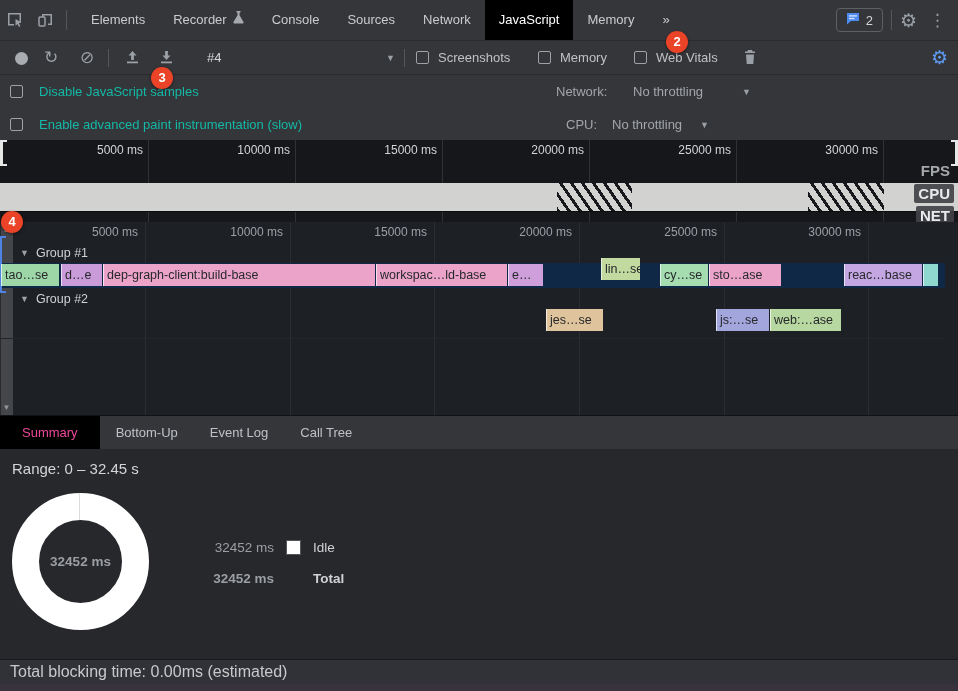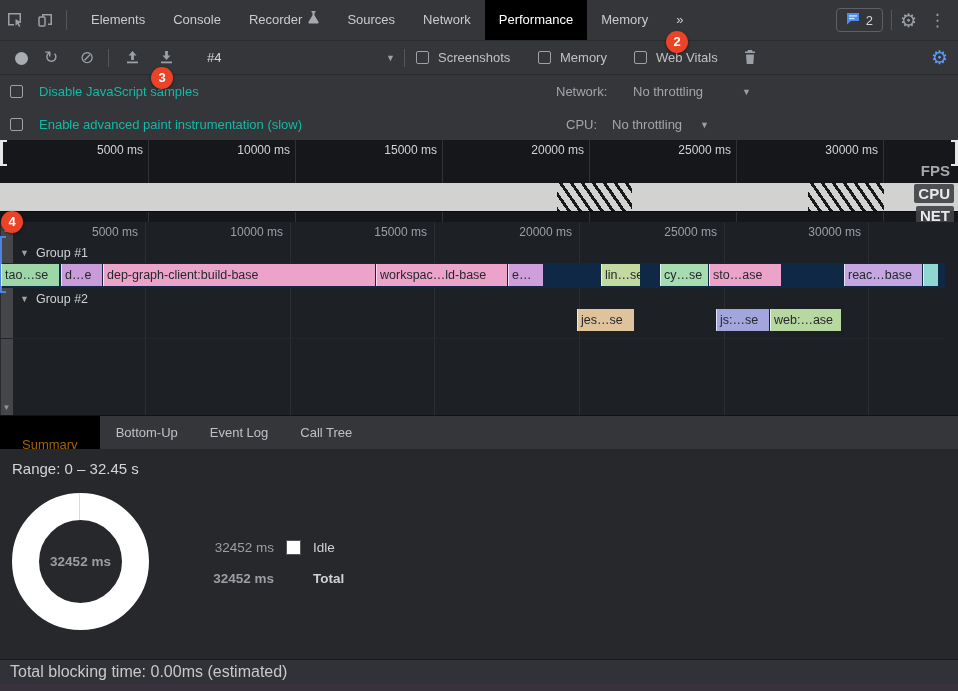--- a/index.html
+++ b/index.html
@@ -57,21 +57,21 @@
   .flame-bar { height:22px; line-height:22px; font-size:12.5px; color:#26282b; padding:0 4px; overflow:hidden; white-space:nowrap; box-shadow:inset 1px 0 0 rgba(255,255,255,.65); }
   .blue-bracket { left:0; top:14px; width:6px; height:57px; border-left:2px solid #4f83e3; border-top:2px solid #4f83e3; border-bottom:2px solid #4f83e3; }
   .hline { left:0; width:945px; height:1px; background:#24262b; }
   #tl-scrollbar { right:0; top:0; width:13px; height:193px; background:#44464a; border-left:1px solid #2a2b2e; color:#94979b; font-size:8px; text-align:center; }
   #tl-scrollbar .up { position:absolute; top:3px; left:0; width:13px; }
   #tl-scrollbar .down { position:absolute; bottom:3px; left:0; width:13px; }
 
   
   #bottom-tabbar { top:415px; left:0; width:958px; height:34px; background:#35363a; border-top:1px solid #121315; display:flex; }
   .btab { padding:0 16px; line-height:33px; color:#bdc1c6; font-size:13px; }
-  .btab.active { background:#000; color:#a16207; padding:12px 22px; }
+  .btab.active { background:#000; color:#ec4899; padding:0 22px; }
 
   
   #summary { top:449px; left:0; width:958px; height:210px; background:#27282c; }
   .range-text { left:12px; top:11px; font-size:15px; color:#d4d5d7; }
   .donut { left:12px; top:44px; width:137px; height:137px; border-radius:50%; border:27px solid #ffffff; }
   .donut-divider { left:79px; top:44px; width:1px; height:27px; background:#dcdcdc; }
   .donut-center { left:12px; top:44px; width:137px; height:137px; display:flex; align-items:center; justify-content:center; font-weight:bold; font-size:13.5px; color:#9b9ea2; }
   .lg-val { width:66px; text-align:right; color:#9b9ea2; font-size:13.5px; }
   .lg-swatch { width:15px; height:15px; background:#fff; border:1px solid #55565a; }
   .lg-label { color:#cfd1d3; font-size:13.5px; }
@@ -103,36 +103,36 @@
           <path d="M6 3h10v11h-4v-1.5h2.5v-8H7.5V6H6z" fill="#9aa0a6"></path>
           <rect x="3" y="6" width="6" height="9" rx="1" fill="none" stroke="#9aa0a6" stroke-width="1.5"></rect>
         </svg>
     </span>
     <span class="vdiv" style="height:20px; margin-left:6px;"></span>
     <div class="tabs">
       <span class="tab">
           <span>Elements</span>
         </span>
       <span class="tab">
-          <span>Console</span>
-        </span>
-      <span class="tab">
         <span>Recorder</span>
         <span><svg width="11" height="13" viewBox="0 0 11 13">
               <path d="M3.5 0h4v1.2l-1 .5v2.6l3.9 6.4c.5.9 0 1.8-1 1.8H1.6c-1 0-1.5-.9-1-1.8L4.5 4.3V1.7l-1-.5z" fill="#a6a9ad"></path>
             </svg></span>
       </span>
       <span class="tab">
+          <span>Console</span>
+        </span>
+      <span class="tab">
           <span>Sources</span>
         </span>
       <span class="tab">
           <span>Network</span>
         </span>
       <span class="tab active">
-          <span>Performance</span>
+          <span>JavaScript</span>
         </span>
       <span class="tab">
           <span>Memory</span>
         </span>
       <span class="tab">
           <span>»</span>
         </span>
     </div>
     <div class="right-cluster">
       <span class="msg-badge">
@@ -254,26 +254,26 @@
     <div class="abs group-hdr" style="left:20px; top:70px;">
       <span class="tri">▼</span>
       <span>Group #2</span>
     </div>
     <div id="bar-layer">
         <div class="abs flame-bar" title="tao…se" style="left: 1px; width: 58px; top: 42px; background: rgb(158, 215, 167);">tao…se</div>
         <div class="abs flame-bar" title="d…e" style="left: 61px; width: 41px; top: 42px; background: rgb(201, 155, 216);">d…e</div>
         <div class="abs flame-bar" title="dep-graph-client:build-base" style="left: 103px; width: 272px; top: 42px; background: rgb(235, 163, 201);">dep-graph-client:build-base</div>
         <div class="abs flame-bar" title="workspac…ld-base" style="left: 376px; width: 131px; top: 42px; background: rgb(235, 163, 201);">workspac…ld-base</div>
         <div class="abs flame-bar" title="e…" style="left: 508px; width: 35px; top: 42px; background: rgb(207, 159, 219);">e…</div>
-        <div class="abs flame-bar" title="lin…se" style="left: 601px; width: 39px; top: 42px; background: rgb(194, 217, 160);">lin…se</div>
+        <div class="abs flame-bar" title="lin…se" style="left: 601px; width: 39px; top: 36px; background: rgb(194, 217, 160);">lin…se</div>
         <div class="abs flame-bar" title="cy…se" style="left: 660px; width: 48px; top: 42px; background: rgb(165, 220, 176);">cy…se</div>
         <div class="abs flame-bar" title="sto…ase" style="left: 709px; width: 72px; top: 42px; background: rgb(235, 163, 201);">sto…ase</div>
         <div class="abs flame-bar" title="reac…base" style="left: 844px; width: 78px; top: 42px; background: rgb(195, 166, 226);">reac…base</div>
         <div class="abs flame-bar" title="" style="left: 923px; width: 15px; top: 42px; background: rgb(143, 216, 207);"></div>
-        <div class="abs flame-bar" title="jes…se" style="left: 577px; width: 57px; top: 87px; background: rgb(223, 195, 156);">jes…se</div>
+        <div class="abs flame-bar" title="jes…se" style="left: 546px; width: 57px; top: 87px; background: rgb(223, 195, 156);">jes…se</div>
         <div class="abs flame-bar" title="js:…se" style="left: 716px; width: 53px; top: 87px; background: rgb(163, 165, 221);">js:…se</div>
         <div class="abs flame-bar" title="web:…ase" style="left: 770px; width: 71px; top: 87px; background: rgb(183, 216, 160);">web:…ase</div>
       </div>
     <div id="tl-scrollbar">
       <span class="up">▲</span>
       <span class="down">▼</span>
     </div>
   </div>
 
   <div id="bottom-tabbar" class="abs">

